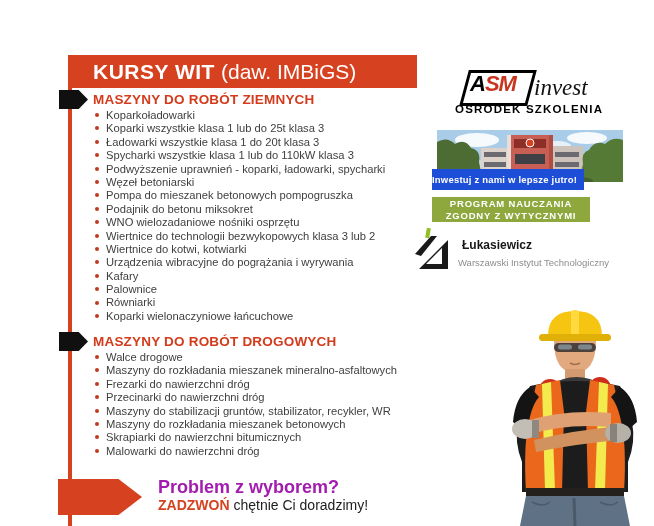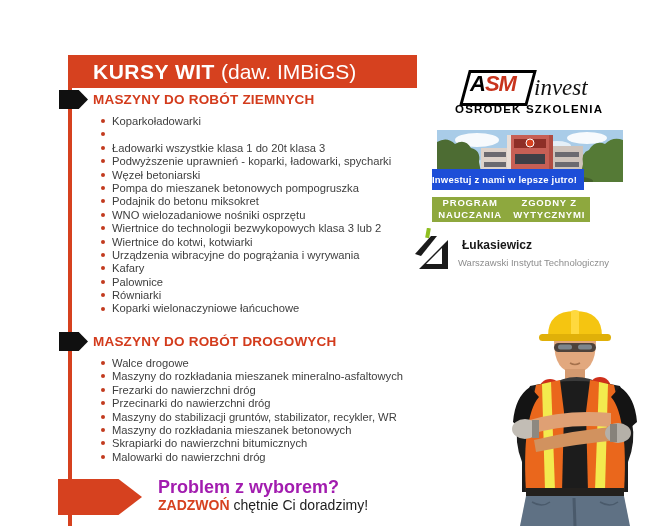--- a/index.html
+++ b/index.html
@@ -19,21 +19,21 @@
   .sec-arrow {
     position:absolute; left:59px; width:29px; height:19px; background:#101010;
     clip-path:polygon(0 0,68% 0,100% 50%,68% 100%,0 100%);
   }
   #arrow1 { top:90px; } #arrow2 { top:332px; }
   .sec-head {
     position:absolute; left:93px; color:#d33b1c; font-weight:bold;
     font-size:13.5px; letter-spacing:.2px; white-space:nowrap;
   }
   #head1 { top:92px; } #head2 { top:334px; }
-  ul.items { position:absolute; left:95px; margin:6px; padding:0; list-style:none;
+  ul.items { position:absolute; left:95px; margin:0; padding:0; list-style:none;
     font-size:11.2px; color:#3e3e3e; }
   #list1 { top:109px; } #list2 { top:351px; }
   ul.items li { height:13.4px; line-height:13.4px; white-space:nowrap; }
   ul.items .bullet { display:inline-block; width:4px; height:4px; border-radius:50%;
     background:#c23a1e; margin-right:7px; vertical-align:middle; position:relative; top:-1px; }
   
   .footer-arrow {
     position:absolute; left:58px; top:479px; width:84px; height:36px; background:#d6411f;
     clip-path:polygon(0 0,72% 0,100% 50%,72% 100%,0 100%);
   }
@@ -53,21 +53,21 @@
   
   .photo { position:absolute; left:437px; top:130px; width:186px; height:52px; }
   .invest-banner {
     position:absolute; left:432px; top:169px; width:152px; height:21px; background:#1d4ed8;
     color:#fff; font-weight:bold; font-size:9.5px; line-height:21px; letter-spacing:.2px;
     box-sizing:border-box; white-space:nowrap; overflow:hidden;
   }
   .program-banner {
     position:absolute; left:432px; top:197px; width:158px; height:25px; background:#8ea83e;
     color:#fff; font-weight:bold; font-size:9.5px; letter-spacing:.8px; text-align:center;
-    display:flex; flex-direction:row; justify-content:center; line-height:11.5px;
+    display:flex; flex-direction:column; justify-content:center; line-height:11.5px;
   }
   
   .luk-mark { position:absolute; left:413px; top:228px; }
   .luk-name { position:absolute; left:462px; top:238px; font-size:12px; font-weight:bold; color:#161616; }
   .luk-sub { position:absolute; left:458px; top:257px; font-size:9.5px; color:#8d8d8d; white-space:nowrap; }
   
   .worker { position:absolute; left:470px; top:300px; }
 </style>
 </head>
 <body>
@@ -78,22 +78,23 @@
 
   <div class="banner">
     <span class="bold">KURSY WIT</span>
     <span class="light">(daw. IMBiGS)</span>
   </div>
 
   <div class="sec-arrow" id="arrow1"></div>
   <div class="sec-head" id="head1">MASZYNY DO ROBÓT ZIEMNYCH</div>
   <ul class="items" id="list1">
       <li><span class="bullet"></span><span>Koparkoładowarki</span></li>
-      <li><span class="bullet"></span></li>
+      <li><span class="bullet"></span><span>Koparki wszystkie klasa 1 lub do 25t klasa 3</span></li>
       <li><span class="bullet"></span><span>Ładowarki wszystkie klasa 1 do 20t klasa 3</span></li>
+      <li><span class="bullet"></span><span>Spycharki wszystkie klasa 1 lub do 110kW klasa 3</span></li>
       <li><span class="bullet"></span><span>Podwyższenie uprawnień - koparki, ładowarki, spycharki</span></li>
       <li><span class="bullet"></span><span>Węzeł betoniarski</span></li>
       <li><span class="bullet"></span><span>Pompa do mieszanek betonowych pompogruszka</span></li>
       <li><span class="bullet"></span><span>Podajnik do betonu miksokret</span></li>
       <li><span class="bullet"></span><span>WNO wielozadaniowe nośniki osprzętu</span></li>
       <li><span class="bullet"></span><span>Wiertnice do technologii bezwykopowych klasa 3 lub 2</span></li>
       <li><span class="bullet"></span><span>Wiertnice do kotwi, kotwiarki</span></li>
       <li><span class="bullet"></span><span>Urządzenia wibracyjne do pogrążania i wyrywania</span></li>
       <li><span class="bullet"></span><span>Kafary</span></li>
       <li><span class="bullet"></span><span>Palownice</span></li>

